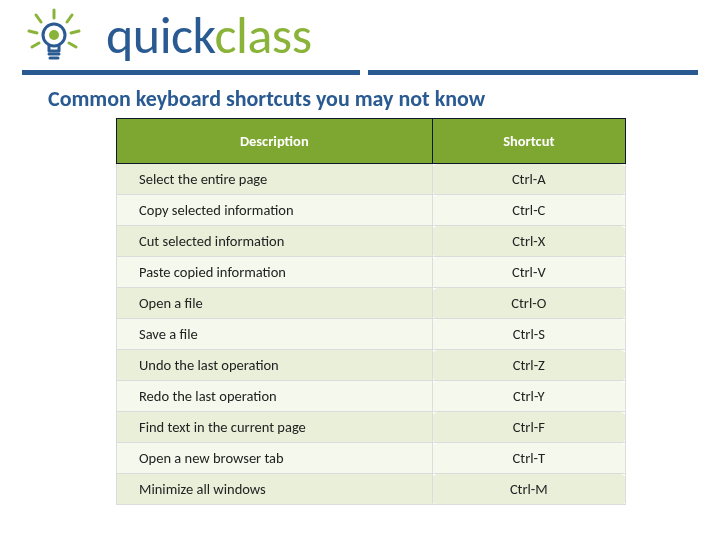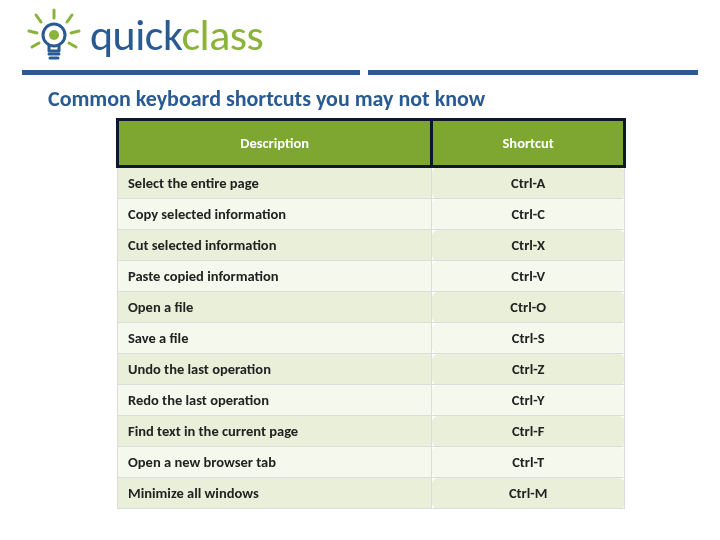--- a/index.html
+++ b/index.html
@@ -12,23 +12,23 @@
     overflow: hidden;
   }
   .header {
     display: flex;
     align-items: center;
     padding: 8px 0 8px 22px;
     height: 70px;
   }
   .logo-icon svg { display: block; }
   .logo-text {
-    font-size: 44px;
+    font-size: 52px;
     font-weight: 400;
-    margin-left: 4px;
+    margin-left: 20px;
     letter-spacing: -0.5px;
   }
   .logo-quick { color: #2a5a92; font-weight: 400; }
   .logo-class { color: #8ab33a; font-weight: 400; }
   .divider {
     height: 5px;
     background: #2a5a92;
     margin: 0 22px 0 22px;
     position: relative;
   }
@@ -52,28 +52,27 @@
     margin-left: 116px;
     border-collapse: collapse;
     font-size: 14.5px;
     color: #222;
   }
   .table th {
     background: #7ea732;
     color: #ffffff;
     font-weight: 700;
     padding: 13px 10px;
-    border: 3px solid #0f172a;
+    border: 1px solid #0f172a;
   }
   .table th.col-desc { width: 62%; text-align: center; }
   .table th.col-short { width: 38%; text-align: center; }
   .table td {
-    padding: 6px 10px;
+    padding: 6px 22px;
     border: 1px solid #dcdcdc;
-    font-weight: bold;
   }
   .table tr:nth-child(odd) td { background: #e9efd9; }
   .table tr:nth-child(even) td { background: #f5f8ec; }
   .table td.short { text-align: center; border-radius: 6px; }
 </style>
 </head>
 <body>
 
 <div class="header">
   <span class="logo-icon">

